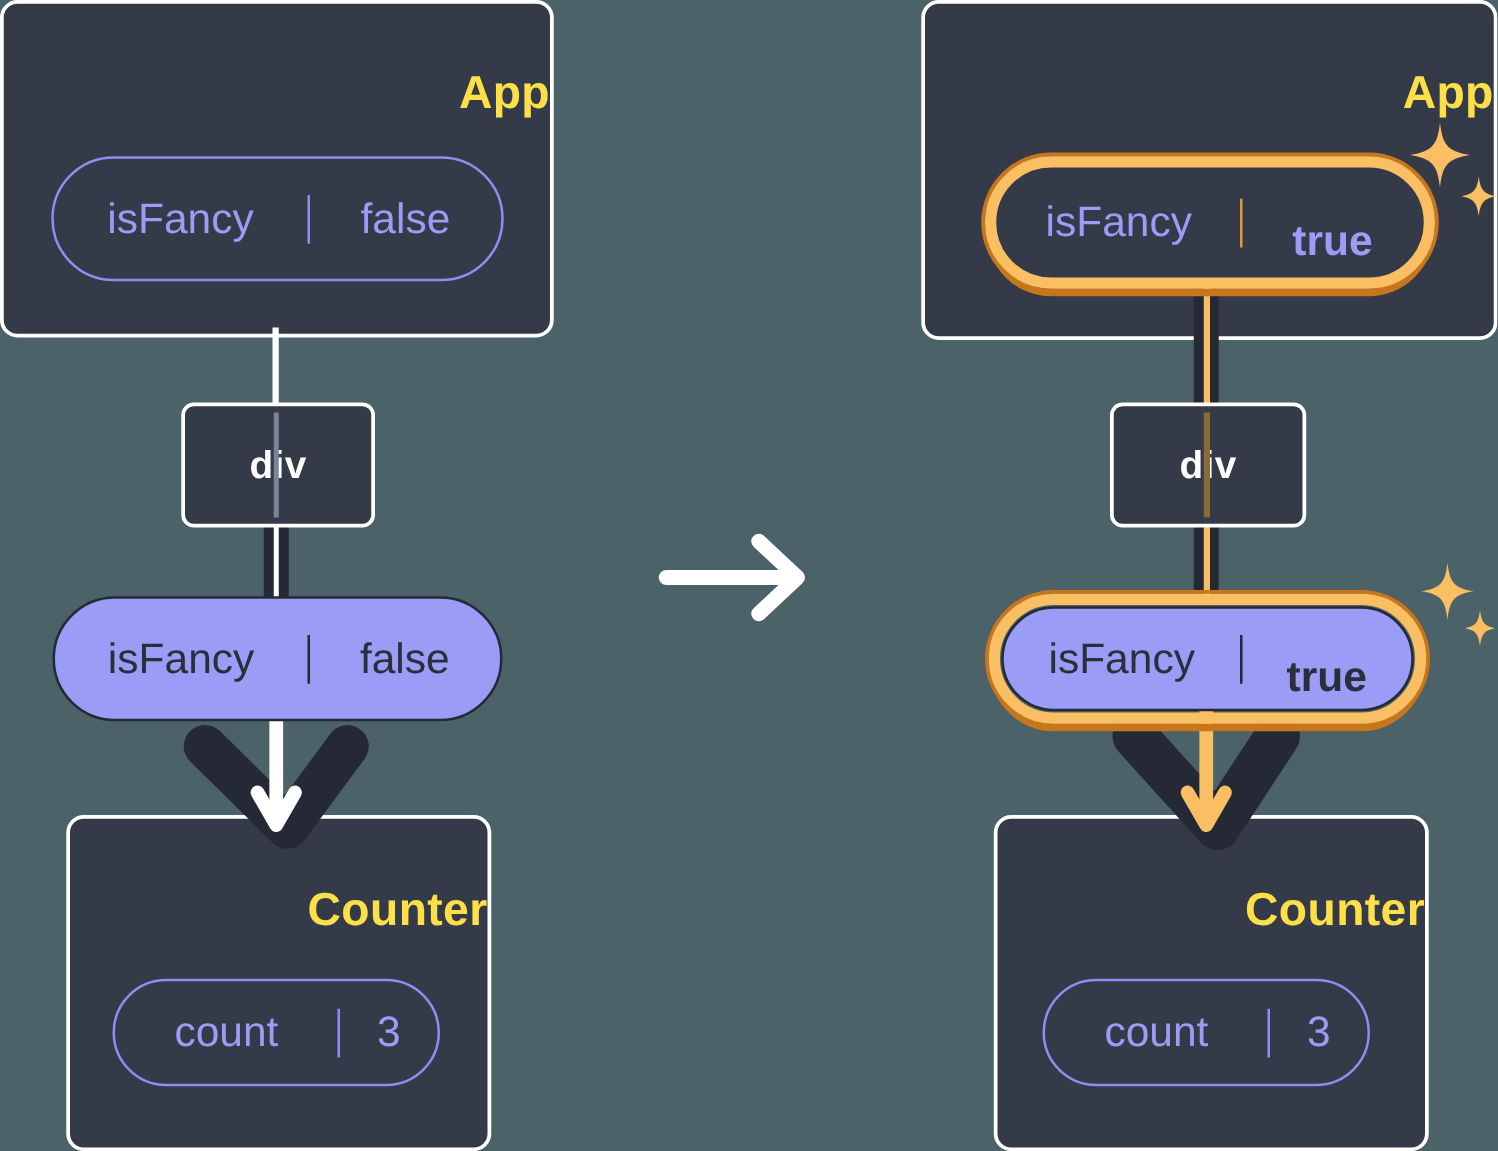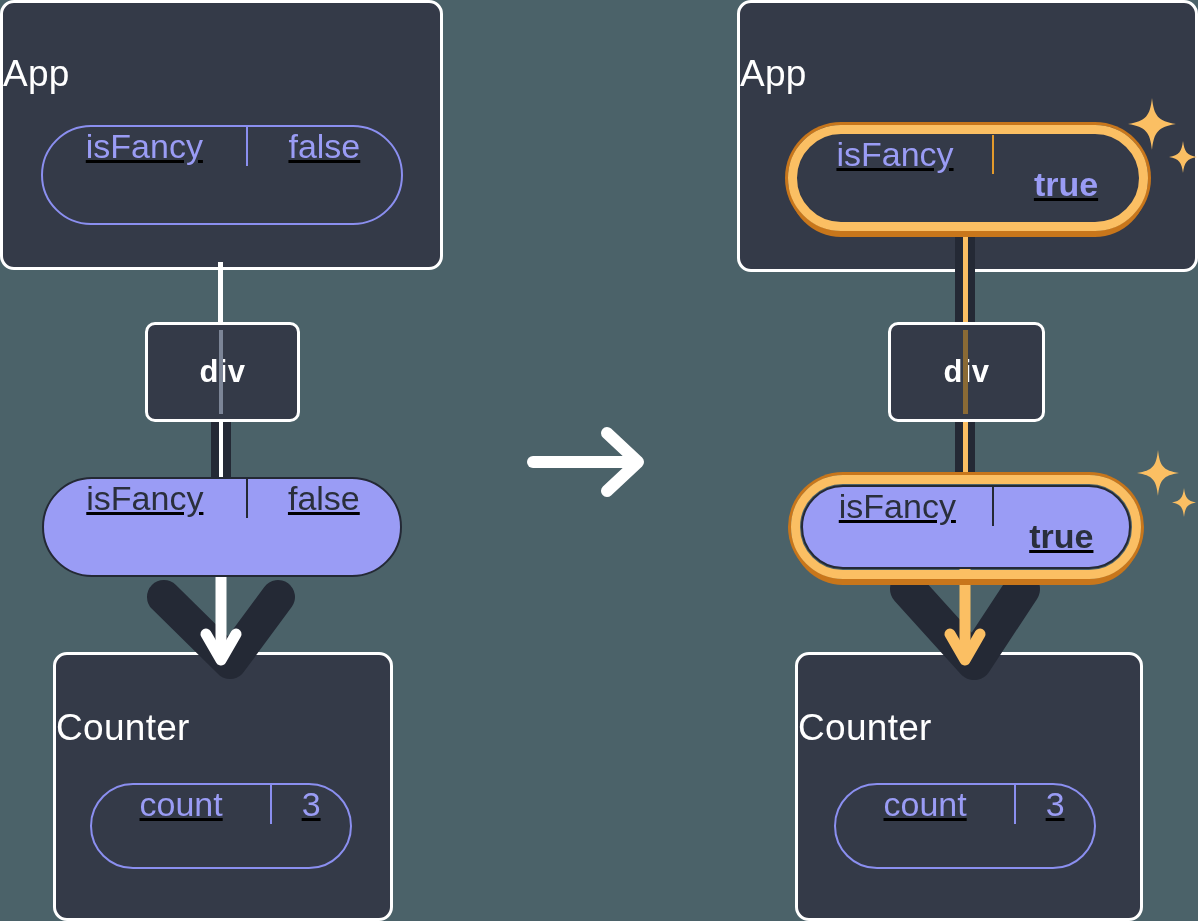--- a/index.html
+++ b/index.html
@@ -15,24 +15,24 @@
   .cbox{
     position:absolute;
     background:#343a48;
     border:3px solid #ffffff;
     border-radius:14px;
     box-sizing:border-box;
   }
   .cbox-title{
     position:absolute;
     left:0;right:0;
-    text-align:left;
-    color:#ffffff;
+    text-align:right;
+    color:#fde047;
     font-size:37px;
-    font-weight:400;
+    font-weight:700;
     letter-spacing:0.3px;
   }
 
   
   .dnode{
     position:absolute;
     background:#343a48;
     border:3px solid #ffffff;
     border-radius:10px;
     box-sizing:border-box;
@@ -42,23 +42,22 @@
     font-weight:700;
     letter-spacing:0.4px;
     z-index:6;
   }
 
   
   .pill{
     position:absolute;
     box-sizing:border-box;
     display:flex;
-    align-items:flex-start;
+    align-items:center;
     z-index:7;
-    text-decoration:underline;
   }
   .pill .half{
     display:flex;align-items:center;justify-content:center;
     box-sizing:border-box;
     white-space:nowrap;
   }
 
   
   .pill-outline{
     border:2px solid #8b8ff0;

